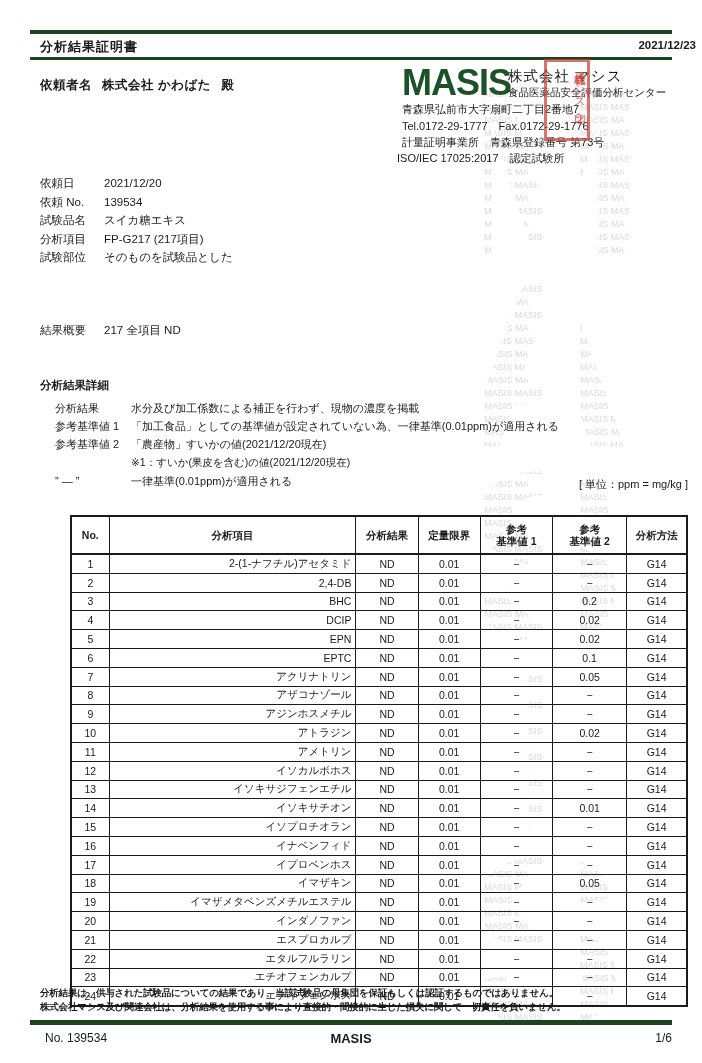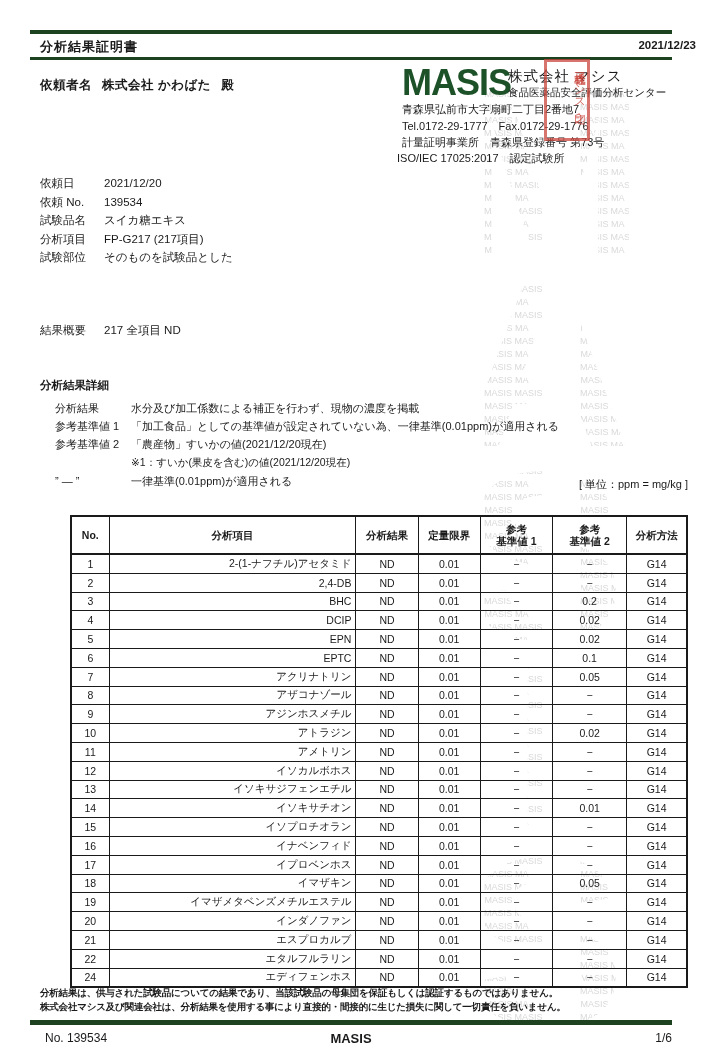--- a/index.html
+++ b/index.html
@@ -372,20 +372,29 @@
         <tr>
           <td>22</td>
           <td class="item">エタルフルラリン</td>
           <td>ND</td>
           <td>0.01</td>
           <td>−</td>
           <td>−</td>
           <td>G14</td>
         </tr>
         <tr>
+          <td>23</td>
+          <td class="item">エチオフェンカルブ</td>
+          <td>ND</td>
+          <td>0.01</td>
+          <td>−</td>
+          <td>−</td>
+          <td>G14</td>
+        </tr>
+        <tr>
           <td>24</td>
           <td class="item">エディフェンホス</td>
           <td>ND</td>
           <td>0.01</td>
           <td>−</td>
           <td>−</td>
           <td>G14</td>
         </tr>
       </tbody>
   </table>

